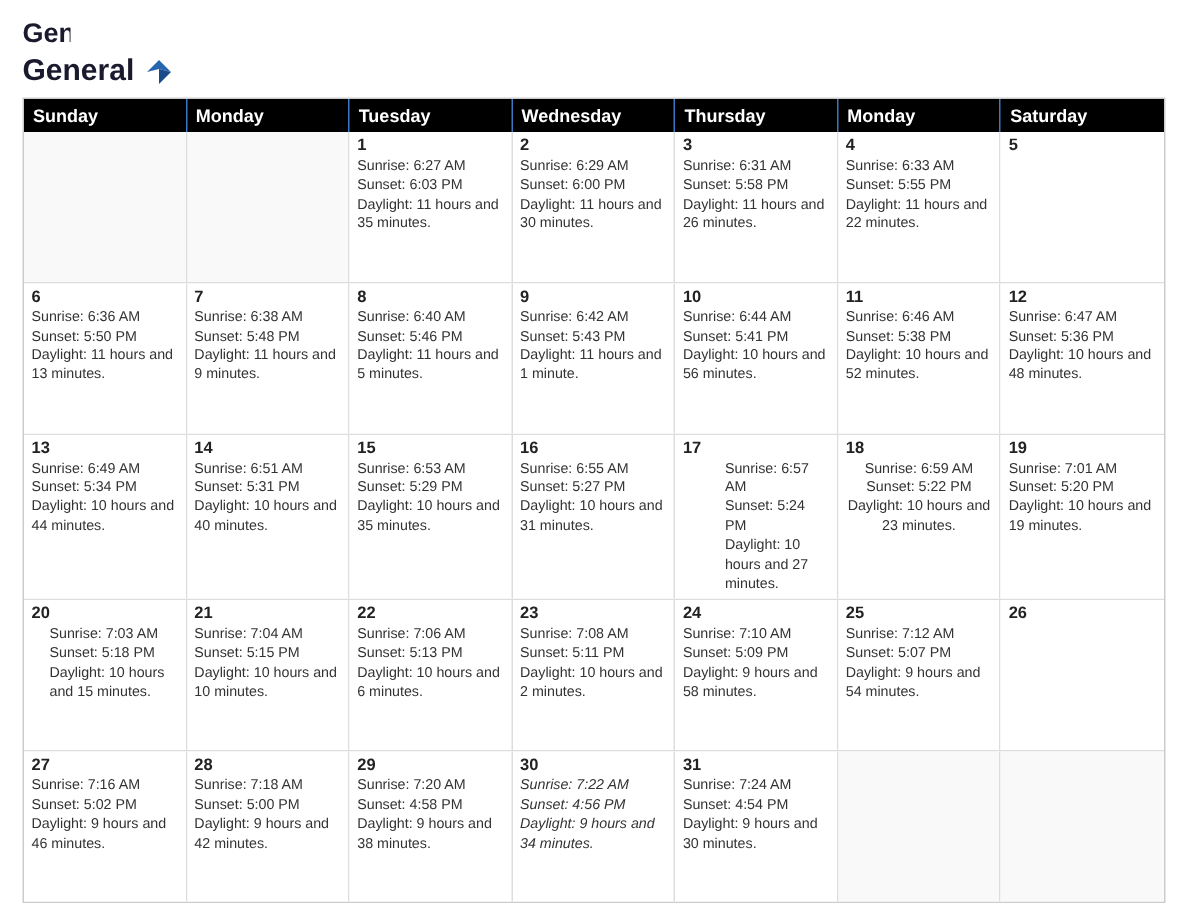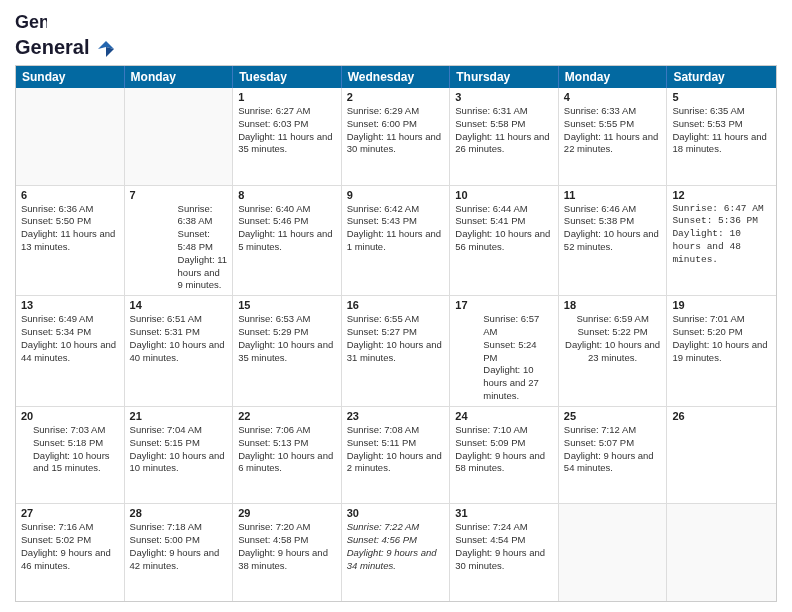--- a/index.html
+++ b/index.html
@@ -43,21 +43,21 @@
     }
     .calendar {
       flex: 1;
       display: flex;
       flex-direction: column;
       border: 1px solid #ccc;
     }
     .cal-header {
       display: grid;
       grid-template-columns: repeat(7, 1fr);
-      background: #0369a1;
+      background: #000000;
     }
     .cal-header-cell {
       color: #fff;
       font-size: 12px;
       font-weight: bold;
       padding: 4px 6px;
       border-right: 1px solid #3a78c0;
       text-align: left;
     }
     .cal-header-cell:last-child { border-right: none; }
@@ -165,35 +165,32 @@
 Daylight: 11 hours and 26 minutes.</div>
           </div>
           <div class="cal-cell">
             <span class="day-num">4</span>
             <div class="cell-text" style="white-space: pre-line;">Sunrise: 6:33 AM
 Sunset: 5:55 PM
 Daylight: 11 hours and 22 minutes.</div>
           </div>
           <div class="cal-cell">
             <span class="day-num">5</span>
-            <div class="cell-text" style="white-space: pre-line;">Sunrise: 6:35 AM
-Sunset: 5:53 PM
-Daylight: 11 hours and 18 minutes.</div>
           </div>
         </div>
         <div class="cal-row">
           <div class="cal-cell">
             <span class="day-num">6</span>
             <div class="cell-text" style="white-space: pre-line;">Sunrise: 6:36 AM
 Sunset: 5:50 PM
 Daylight: 11 hours and 13 minutes.</div>
           </div>
           <div class="cal-cell">
             <span class="day-num">7</span>
-            <div class="cell-text" style="white-space: pre-line; margin-left: 48px;">Sunrise: 6:38 AM
+            <div class="cell-text" style="white-space: pre-line;">Sunrise: 6:38 AM
 Sunset: 5:48 PM
 Daylight: 11 hours and 9 minutes.</div>
           </div>
           <div class="cal-cell">
             <span class="day-num">8</span>
             <div class="cell-text" style="white-space: pre-line;">Sunrise: 6:40 AM
 Sunset: 5:46 PM
 Daylight: 11 hours and 5 minutes.</div>
           </div>
           <div class="cal-cell">
@@ -209,21 +206,21 @@
 Daylight: 10 hours and 56 minutes.</div>
           </div>
           <div class="cal-cell">
             <span class="day-num">11</span>
             <div class="cell-text" style="white-space: pre-line;">Sunrise: 6:46 AM
 Sunset: 5:38 PM
 Daylight: 10 hours and 52 minutes.</div>
           </div>
           <div class="cal-cell">
             <span class="day-num">12</span>
-            <div class="cell-text" style="white-space: pre-line; font-family: Liberation Mono, monospace;">Sunrise: 6:47 AM
+            <div class="cell-text" style="white-space: pre-line;">Sunrise: 6:47 AM
 Sunset: 5:36 PM
 Daylight: 10 hours and 48 minutes.</div>
           </div>
         </div>
         <div class="cal-row">
           <div class="cal-cell">
             <span class="day-num">13</span>
             <div class="cell-text" style="white-space: pre-line;">Sunrise: 6:49 AM
 Sunset: 5:34 PM
 Daylight: 10 hours and 44 minutes.</div>

